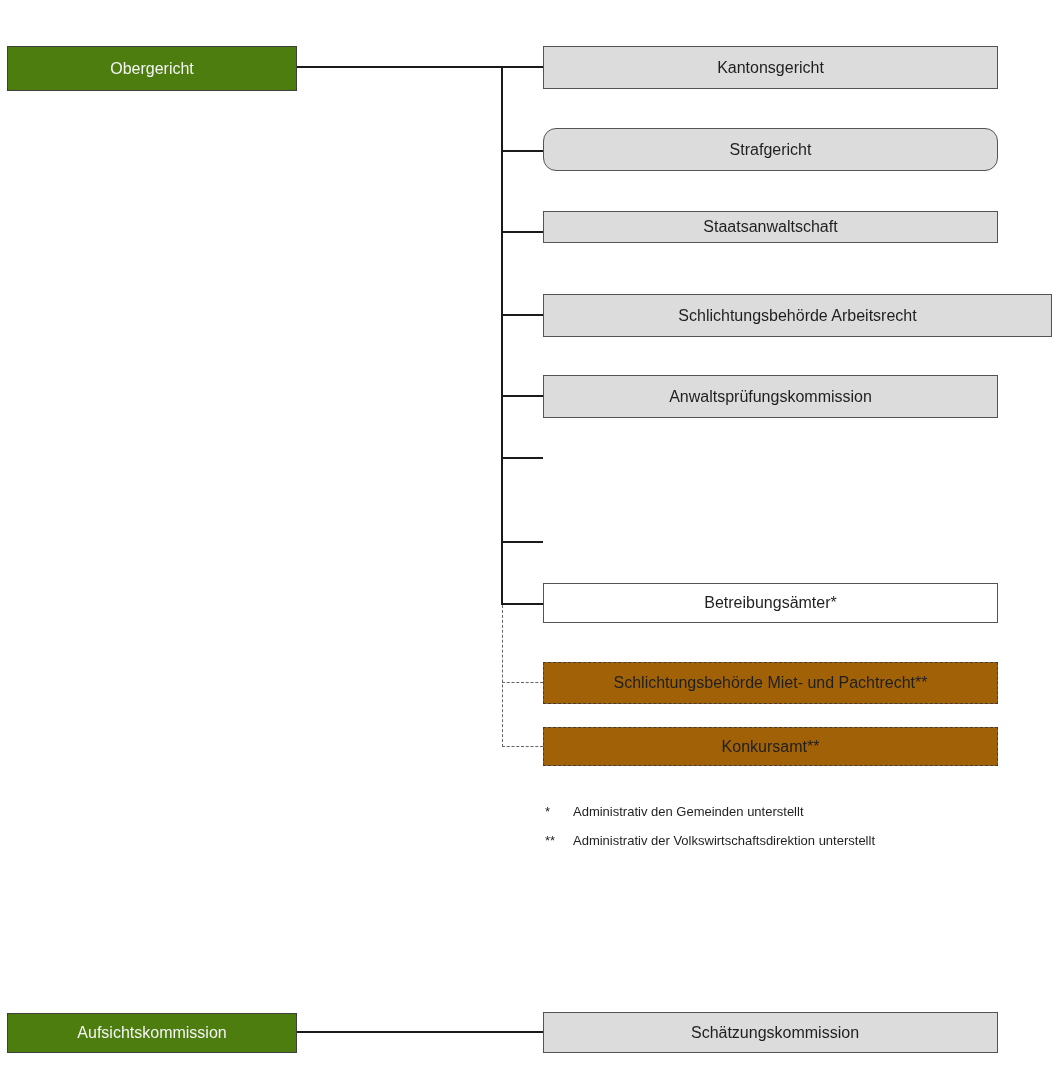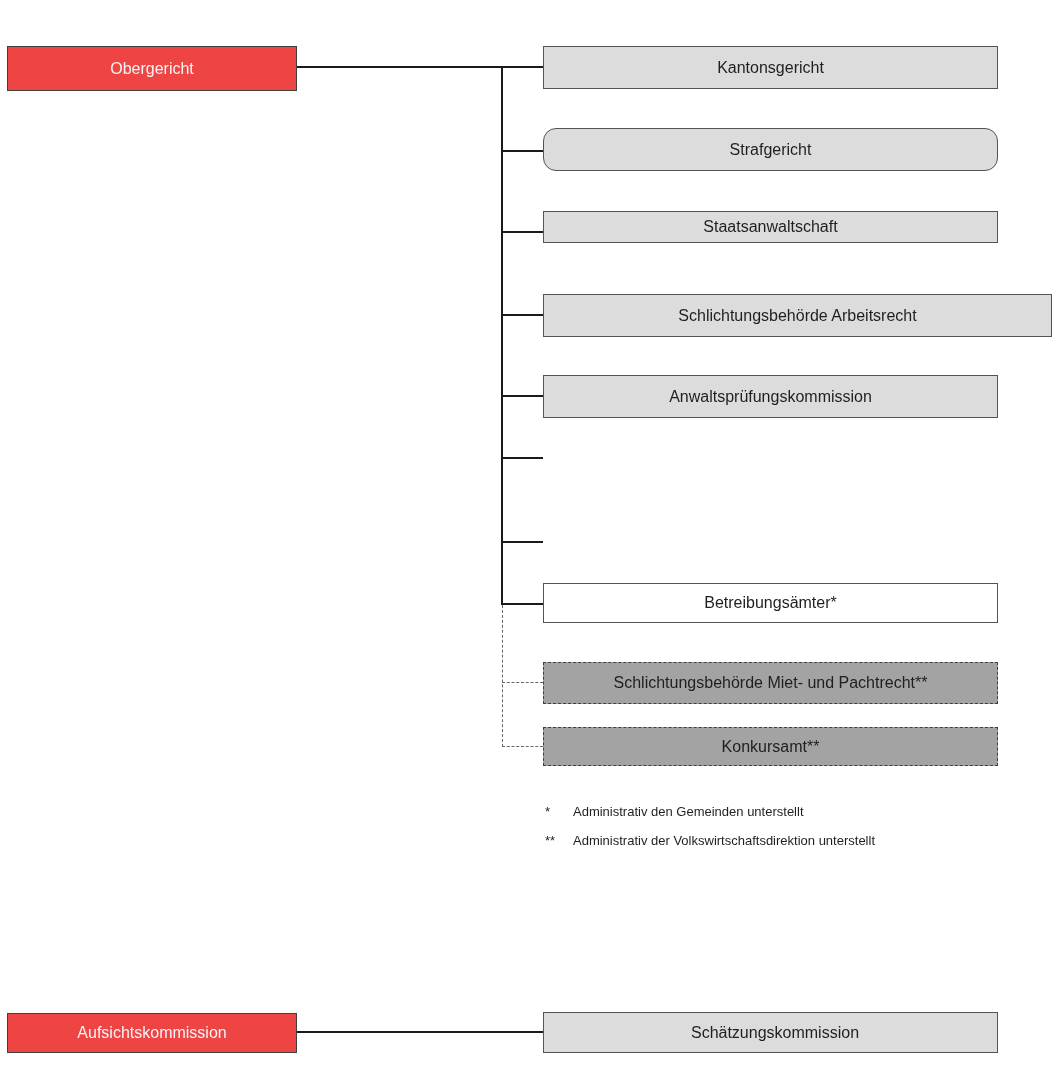--- a/index.html
+++ b/index.html
@@ -14,24 +14,24 @@
   .box {
     position: absolute;
     box-sizing: border-box;
     display: flex;
     align-items: center;
     justify-content: center;
     text-align: center;
     font-size: 16px;
     color: #1f1f1f;
   }
-  .box-dark  { background: #ef4444; border: 1.5px solid #3f3f3f; color: #f5f5f5; }
+  .box-dark  { background: #4d7c0f; border: 1.5px solid #3f3f3f; color: #f5f5f5; }
   .box-light { background: #dcdcdc; border: 1.5px solid #545454; }
   .box-white { background: #ffffff; border: 1.5px solid #545454; }
-  .box-dashed{ background: #a3a3a3; border: 1px dashed #3f3f3f; }
+  .box-dashed{ background: #a16207; border: 1px dashed #3f3f3f; }
   .box-label { white-space: pre-line; line-height: 1.35; padding: 0 10px; }
   .hline { position: absolute; height: 2px; background: #1a1a1a; }
   .vline { position: absolute; width: 2px;  background: #1a1a1a; }
   .hline-dashed { position: absolute; height: 0; border-top: 1px dashed #666666; }
   .vline-dashed { position: absolute; width: 0;  border-left: 1px dashed #666666; }
   .footnote {
     position: absolute;
     display: flex;
     font-size: 13px;
     color: #1f1f1f;

